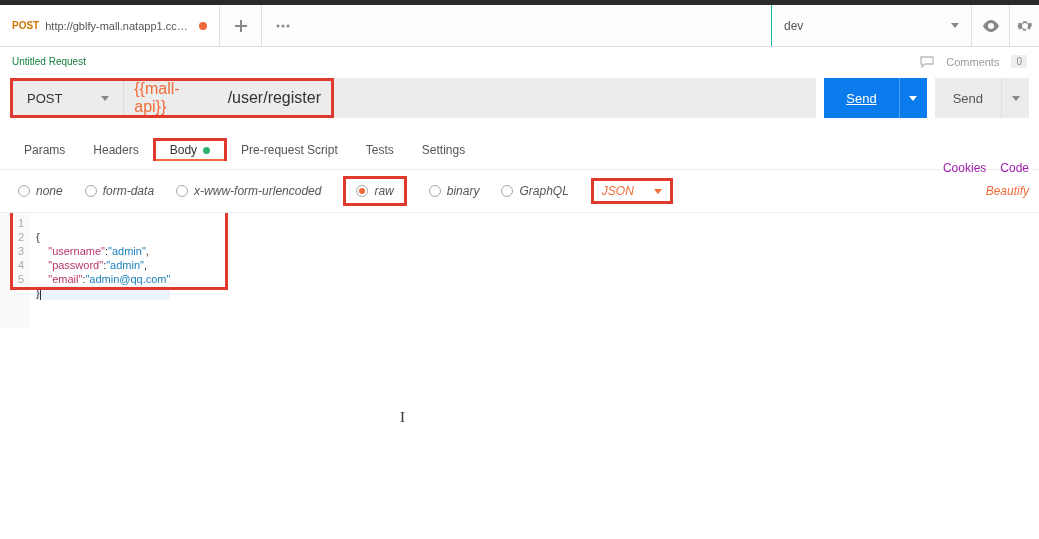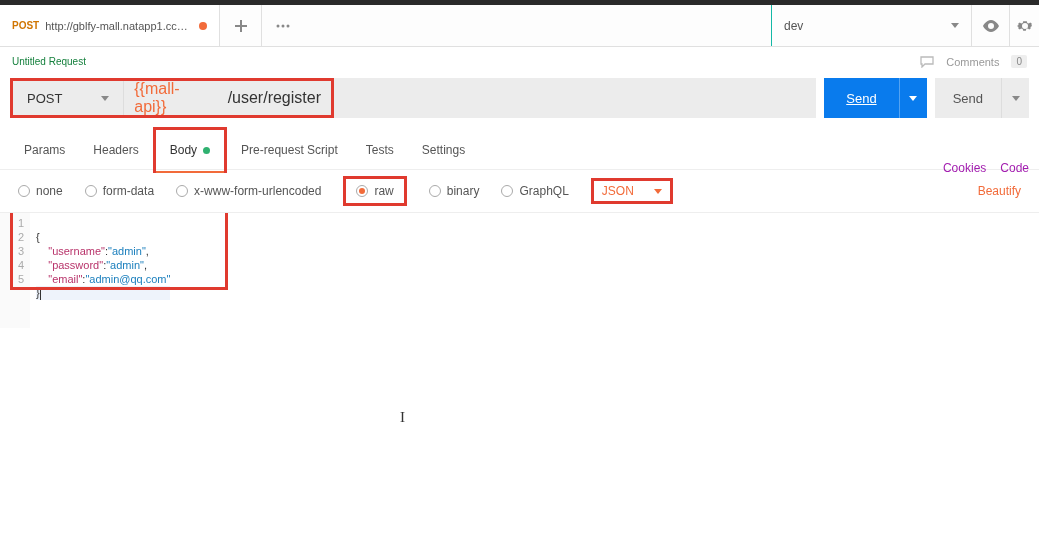--- a/index.html
+++ b/index.html
@@ -31,25 +31,25 @@
   .var-orange { color:#f26b3a; }
   .btn-send { background:#097bed; color:#fff; border:none; padding:0 22px; font-size:13px; display:flex; align-items:center; margin-left:8px;text-decoration:underline; }
   .btn-send-dd { background:#097bed; color:#fff; border:none; width:28px; display:flex; align-items:center; justify-content:center; border-left:1px solid rgba(255,255,255,0.3); }
   .btn-save { background:#ececec; color:#555; border:none; padding:0 18px; margin-left:8px; font-size:13px; }
   .btn-save-dd { background:#ececec; color:#777; border:none; width:28px; display:flex; align-items:center;justify-content:center; border-left:1px solid #ddd;}
 
   .tabs-row { display:flex; align-items:center; border-bottom:1px solid #eee; padding:0 10px; font-size:12px; color:#555; height:40px; margin-top:12px; gap:0; }
   .req-tab { padding: 0 14px; height:100%; display:flex; align-items:center; cursor:pointer; }
   .req-tab.active { border-bottom:2px solid #f26b3a; color:#333; font-weight:500;}
   .body-hl { border:3px solid #e03a2f; border-bottom:none; padding:0 !important; display:flex; align-items:center;}
-  .body-hl-inner { padding:0 14px; height:43px; display:flex; align-items:center; gap:6px;}
+  .body-hl-inner { padding:0 14px; height:20px; display:flex; align-items:center; gap:6px;}
   .green-dot { width:7px; height:7px; border-radius:50%; background:#2fb170; display:inline-block; }
   .tabs-row .right-links { margin-left:auto; display:flex; gap:14px; color:#a21caf; font-size:12px;margin-top:36px; }
 
-  .body-opts-row { display:flex; align-items:center; padding:6px 18px 6px 18px; gap:22px; font-size:12px; color:#555; border-bottom:1px solid #eee; position:relative;}
+  .body-opts-row { display:flex; align-items:center; padding:6px 10px 6px 18px; gap:22px; font-size:12px; color:#555; border-bottom:1px solid #eee; position:relative;font-style:italic;}
   .radio-opt { display:flex; align-items:center; gap:6px; }
   .radio { width:12px; height:12px; border-radius:50%; border:1px solid #aaa; display:inline-block; position:relative; }
   .radio.checked::after{ content:""; position:absolute; inset:2px; border-radius:50%; background:#f26b3a; }
   .raw-hl { border:3px solid #e03a2f; padding:5px 10px; }
   .json-hl { border:3px solid #e03a2f; padding:3px 8px; color:#f26b3a; display:flex; align-items:center; gap:20px; }
   .json-hl .carets { color:#f26b3a; font-size:9px; }
   .beautify { margin-left:auto; color:#f26b3a;text-align:right; }
 
   .editor-wrap { position:relative; }
   .editor-hl { position:absolute; left:10px; top:0px; width:218px; height:77px; border:3px solid #e03a2f; border-top:none; pointer-events:none;}

